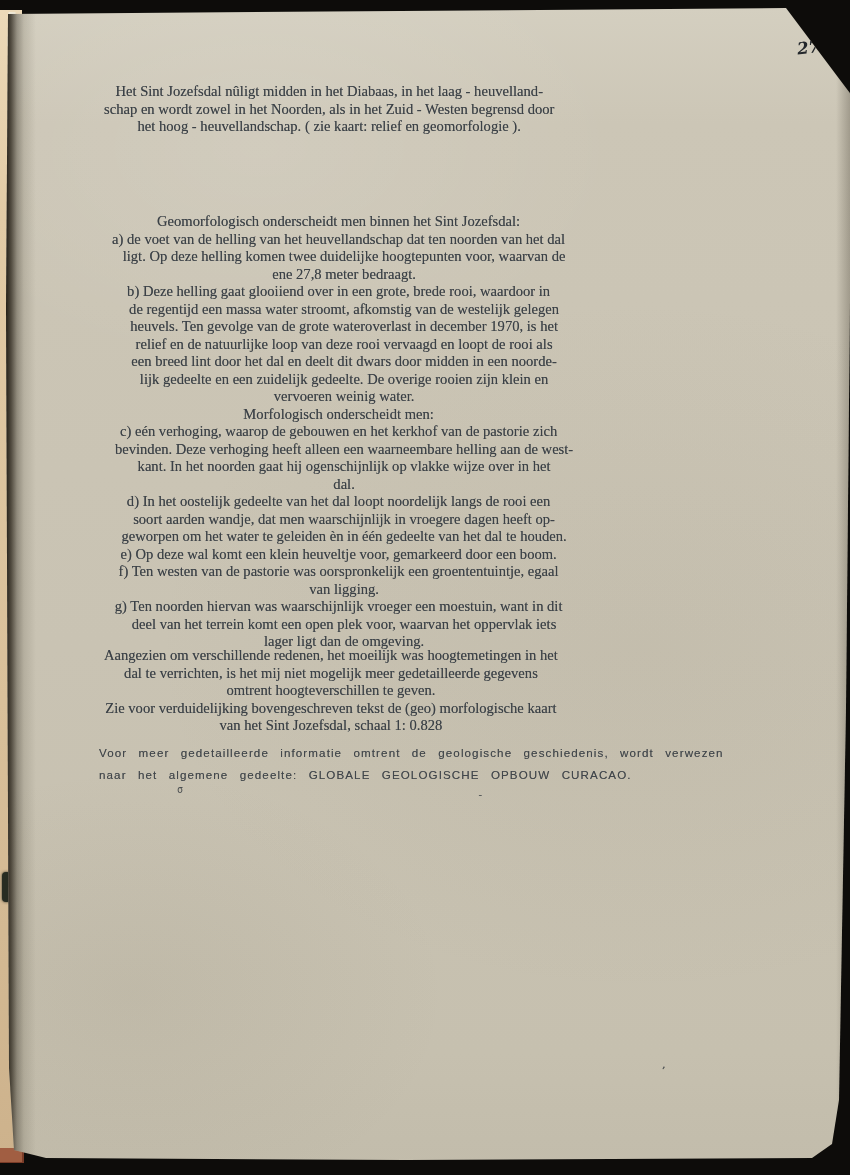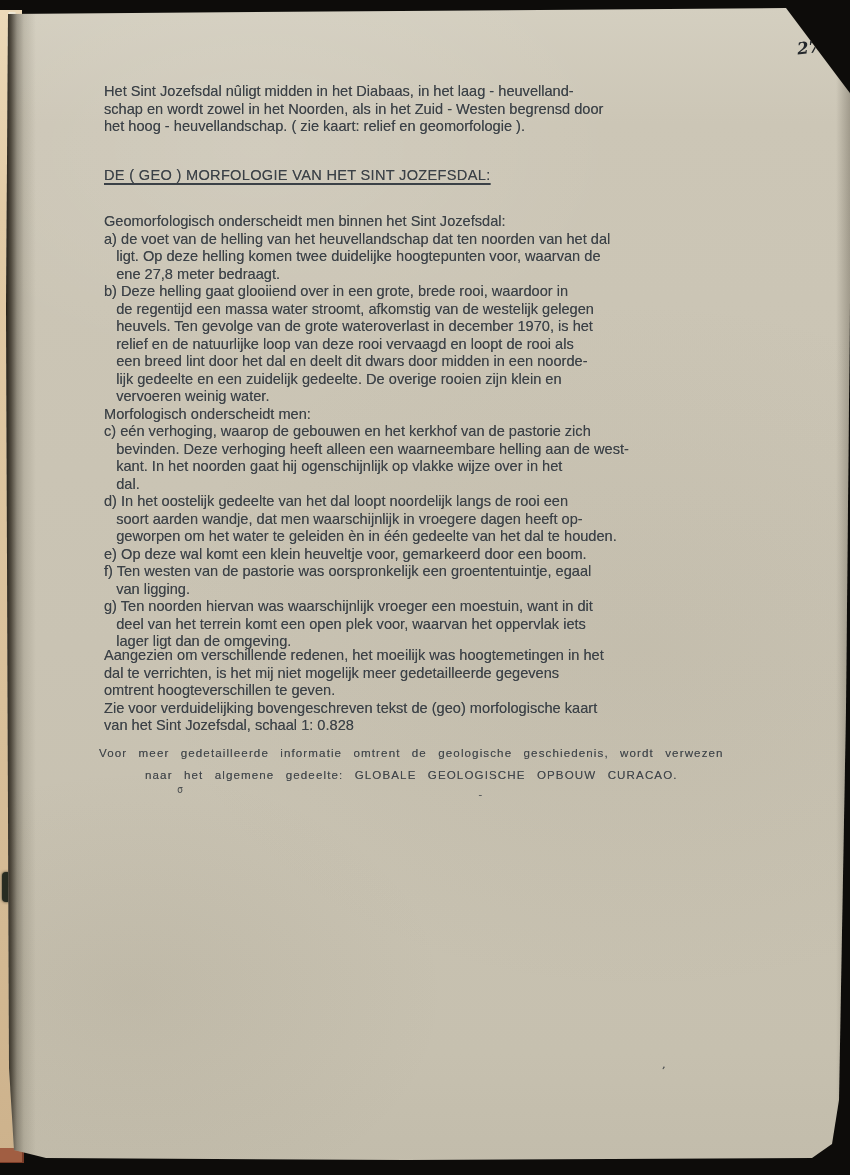--- a/index.html
+++ b/index.html
@@ -75,42 +75,42 @@
     right: 0; top: 60px;
     width: 14px; height: 90%;
     background: linear-gradient(270deg, rgba(60,54,42,.30), rgba(60,54,42,0));
   }
 
   
   .tx {
     position: absolute;
     white-space: pre;
     color: #3b4147;
-    font-family: Liberation Sans, sans-serif;
+    font-family: Liberation Serif, serif;
     font-size: 14.6px;
     line-height: 17.5px;
     text-shadow: 0 0 0.6px rgba(48,54,60,.55);
+    text-align: center;
   }
   .intro   { left: 98px;  top: 75px; }
   .heading { left: 98px;  top: 159px; text-decoration: underline; text-decoration-thickness: 1.6px; text-underline-offset: 3px; text-decoration-skip-ink: none; letter-spacing: .3px; }
   .listblk { left: 98px;  top: 205px; }
   .closing { left: 98px;  top: 639px; }
 
   .note {
     position: absolute;
     left: 93px; top: 734px;
     white-space: pre;
     color: #42474c;
     font-family: "Liberation Sans", sans-serif;
     font-size: 11.6px;
     line-height: 22px;
     letter-spacing: 1.1px;
     word-spacing: 7px;
     text-shadow: 0 0 0.5px rgba(50,55,60,.5);
-    text-align: center;
   }
 
   .page-number {
     position: absolute;
     left: 791px; top: 30px;
     font-family: "DejaVu Serif", serif;
     font-style: italic;
     font-weight: 600;
     font-size: 16.5px;
     color: #23272b;
@@ -133,21 +133,20 @@
   <div class="staple"></div>
 
   <div class="page">
     <div class="gutter"></div>
     <div class="page-inner-shade"></div>
 
     <div class="tx intro">Het Sint Jozefsdal nûligt midden in het Diabaas, in het laag - heuvelland-
 schap en wordt zowel in het Noorden, als in het Zuid - Westen begrensd door
 het hoog - heuvellandschap. ( zie kaart: relief en geomorfologie ).</div>
 
-    <div class="tx heading">DE ( GEO ) MORFOLOGIE VAN HET SINT JOZEFSDAL:</div>
 
     <div class="tx listblk">Geomorfologisch onderscheidt men binnen het Sint Jozefsdal:
 a) de voet van de helling van het heuvellandschap dat ten noorden van het dal
    ligt. Op deze helling komen twee duidelijke hoogtepunten voor, waarvan de
    ene 27,8 meter bedraagt.
 b) Deze helling gaat glooiiend over in een grote, brede rooi, waardoor in
    de regentijd een massa water stroomt, afkomstig van de westelijk gelegen
    heuvels. Ten gevolge van de grote wateroverlast in december 1970, is het
    relief en de natuurlijke loop van deze rooi vervaagd en loopt de rooi als
    een breed lint door het dal en deelt dit dwars door midden in een noorde-

